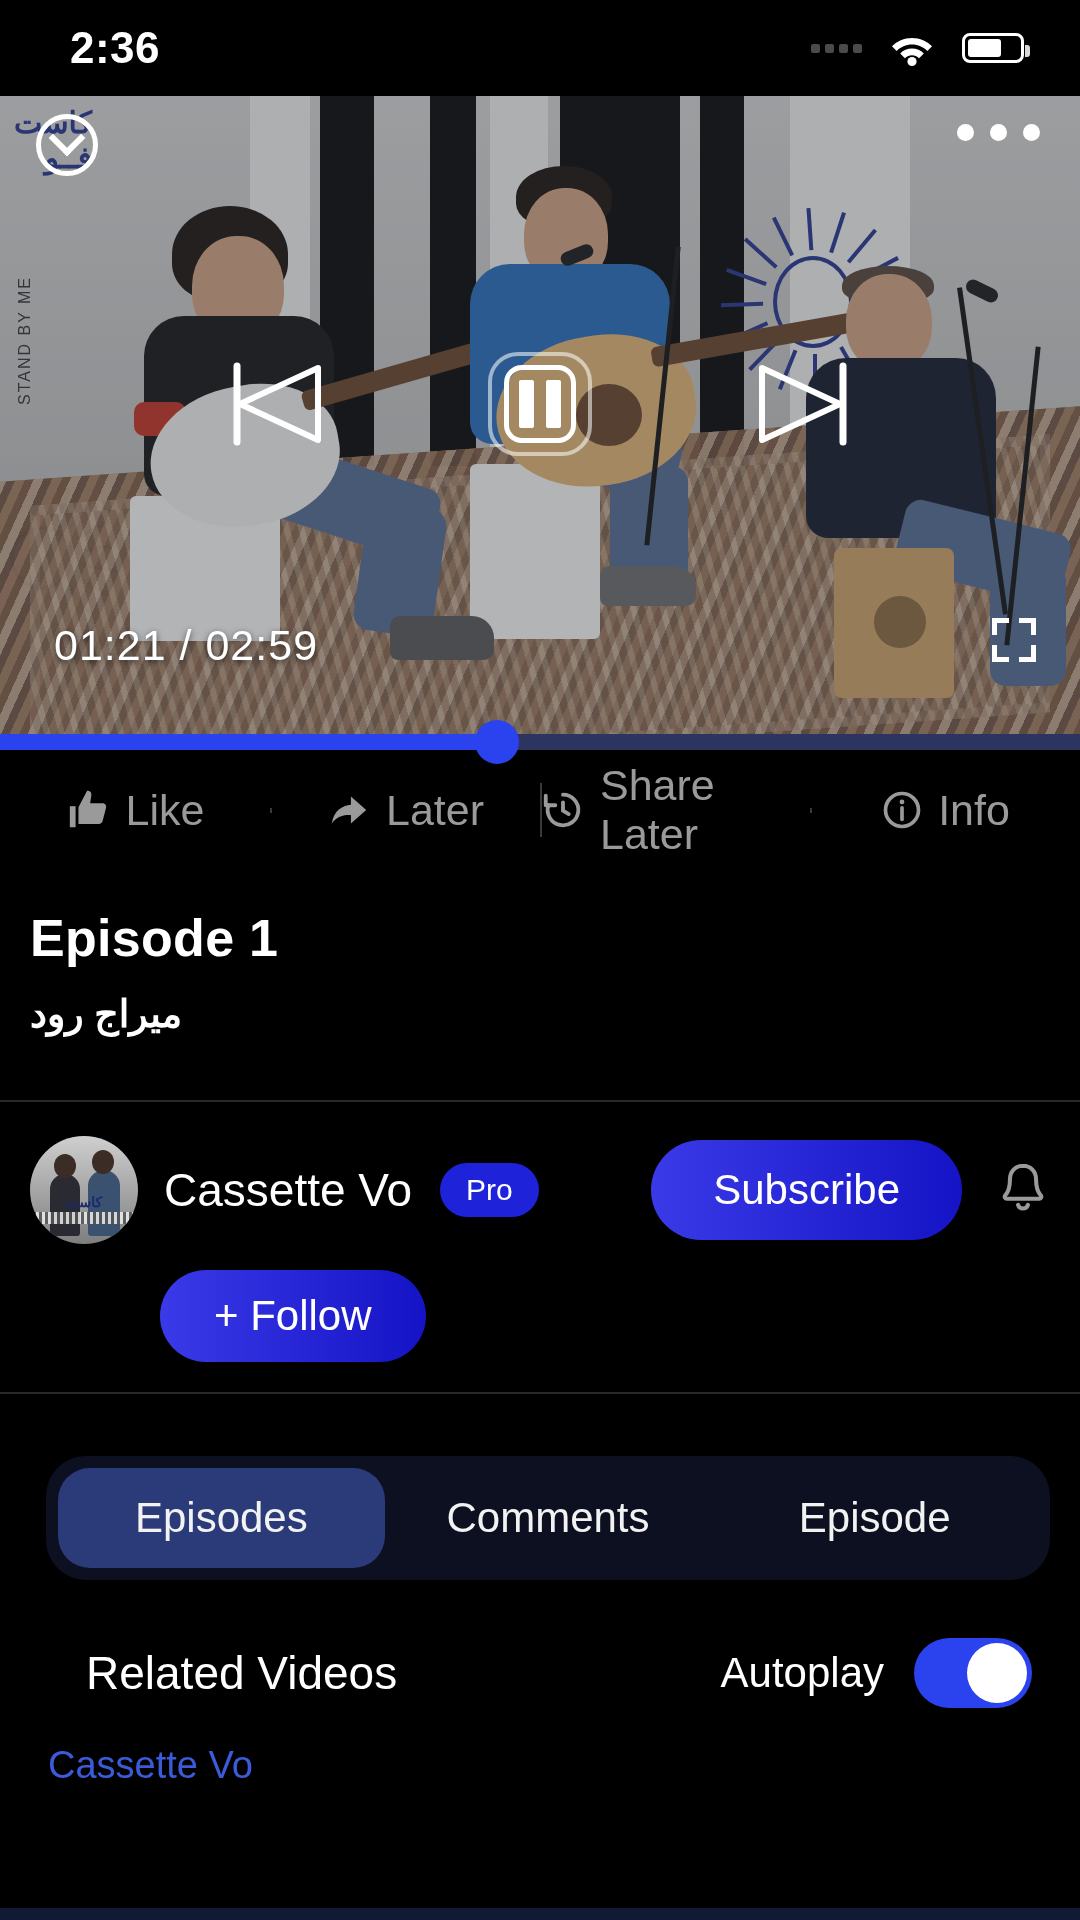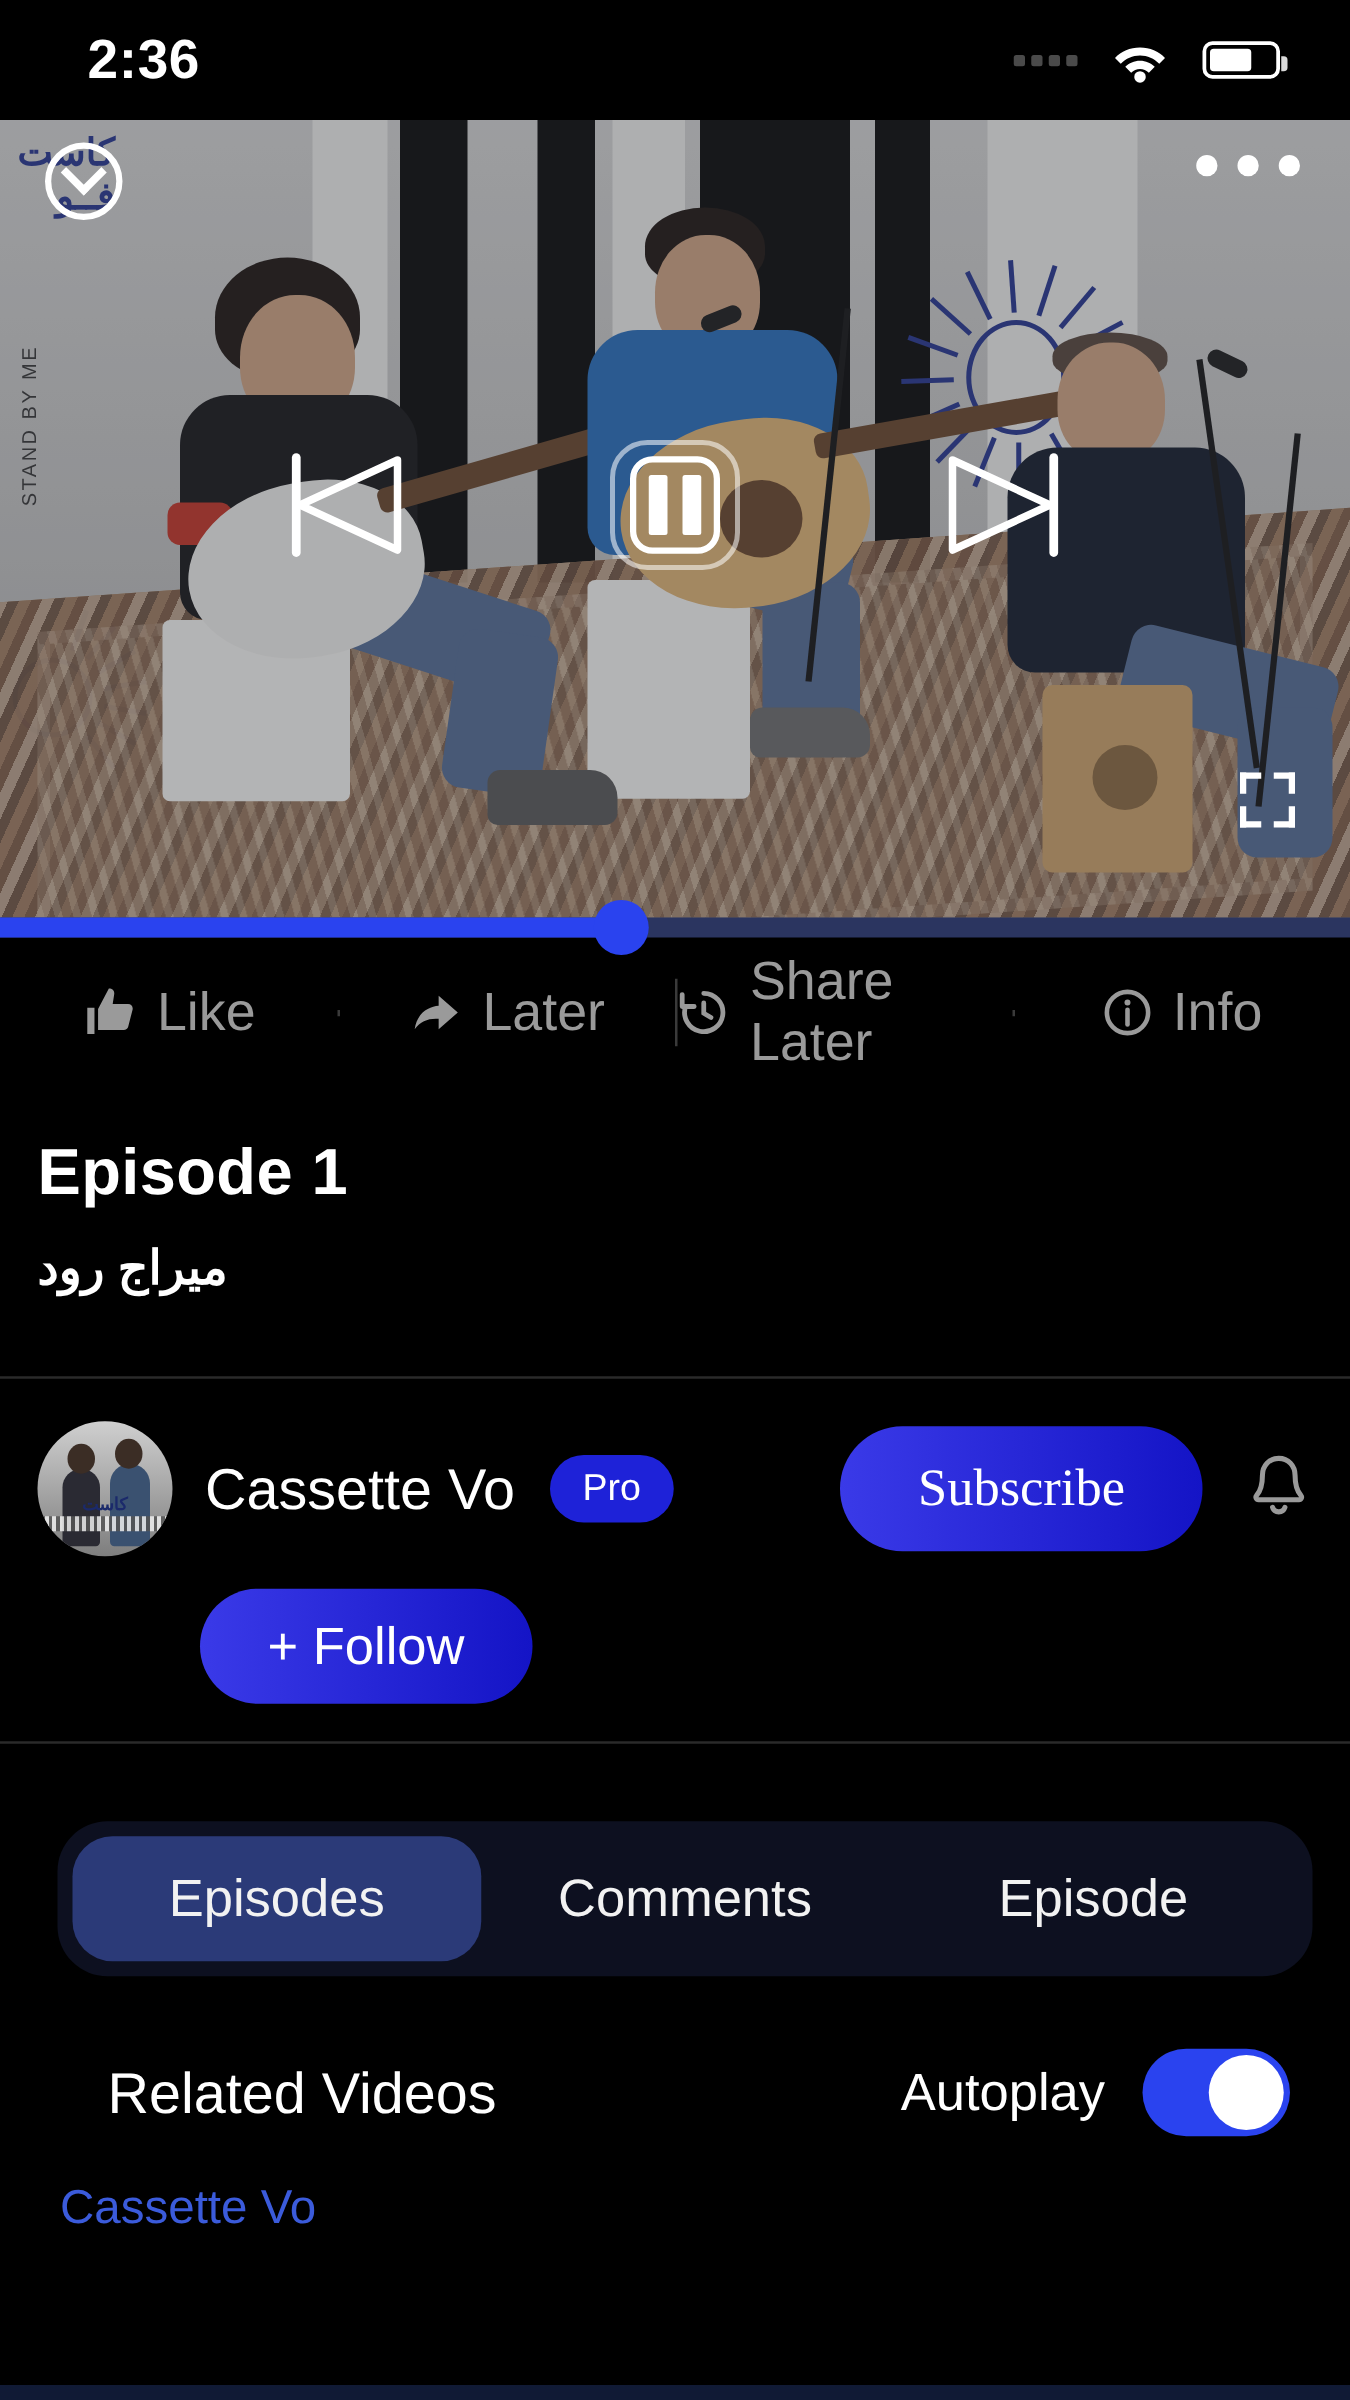--- a/index.html
+++ b/index.html
@@ -128,21 +128,21 @@
     background:repeating-linear-gradient(90deg,#eee 0 3px,#555 3px 6px); opacity:.85; }
   .av-cap{ position:absolute; left:0; right:0; bottom:34px; color:#1b2a6b; font-size:14px;
     font-weight:700; text-align:center; direction:rtl; }
   .ch-meta{ margin-left:26px; }
   .ch-name-row{ display:flex; align-items:center; gap:28px; }
   .ch-name{ font-size:46px; }
   .pro-badge{ background:#1e22d8; color:#fff; font-size:30px; padding:10px 26px; border-radius:30px; }
   .ch-count{ color:#9a9a9a; font-size:36px; margin-top:8px; }
   .ch-right{ margin-left:auto; display:flex; align-items:center; gap:34px; }
   .subscribe{ background:linear-gradient(90deg,#3a3ae8,#1414c6); color:#fff; font-size:42px;
-    padding:26px 62px; border-radius:60px; border:0; font-family:Liberation Serif, serif; }
+    padding:26px 62px; border-radius:60px; border:0; font-family:Liberation Sans, sans-serif; }
   .bell{ width:54px; height:62px; position:relative; }
   .follow-row{ margin-top:26px; padding-left:130px; }
   .follow{ background:linear-gradient(90deg,#3a3ae8,#1414c6); color:#fff; font-size:42px;
     padding:22px 54px; border-radius:60px; border:0; font-family:inherit; }
 
   
   .tabs-wrap{ padding:62px 30px 0 46px; }
   .tabs{ display:flex; background:#0d1020; border-radius:40px; padding:12px; }
   .tab{ flex:1; text-align:center; font-size:42px; padding:26px 0; border-radius:32px; color:#f2f2f2; }
   .tab.active{ background:#2b3a78; }
@@ -305,20 +305,21 @@
     <div class="ctrl">
       <div class="skip">
         <svg viewBox="0 0 100 84">
             <path d="M8 6l78 36L8 78z" fill="none" stroke="#fff" stroke-width="6" stroke-linejoin="round"></path>
             <path d="M89 4v76" stroke="#fff" stroke-width="7" stroke-linecap="round"></path>
           </svg>
       </div>
     </div>
   </div>
 
+  <div class="time-label">01:21 / 02:59</div>
 
   <div class="fs-btn">
     <span class="a"></span>
     <span class="b"></span>
       <span class="c"></span>
       <span class="d"></span>
   </div>
 </div>
 
 <div class="progress">

